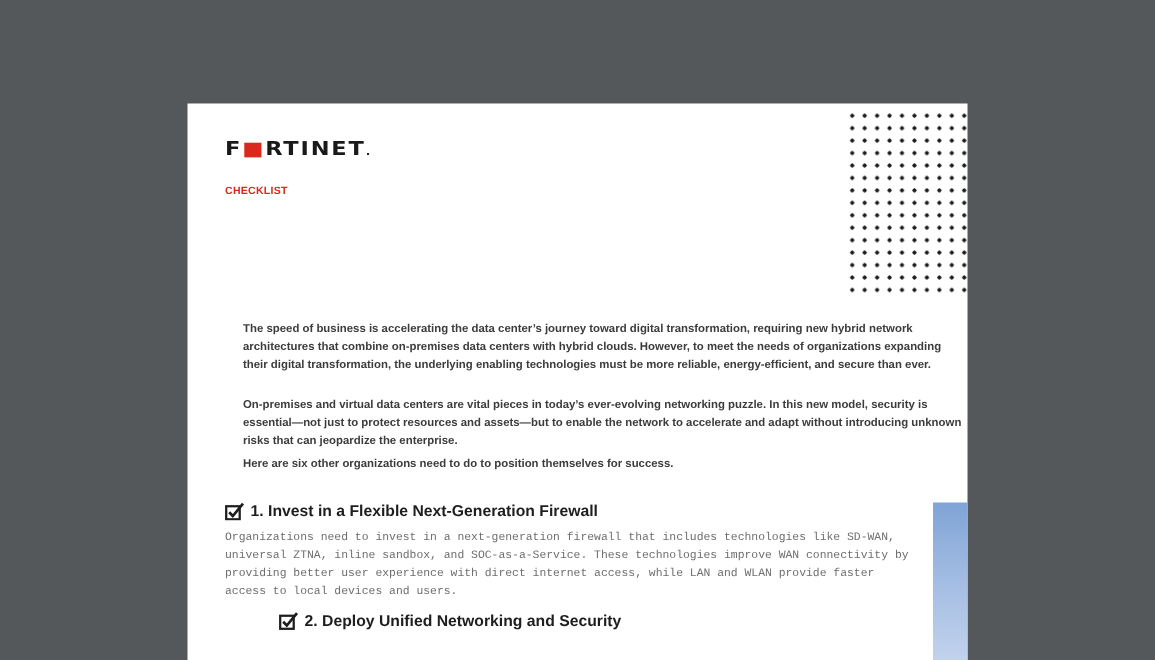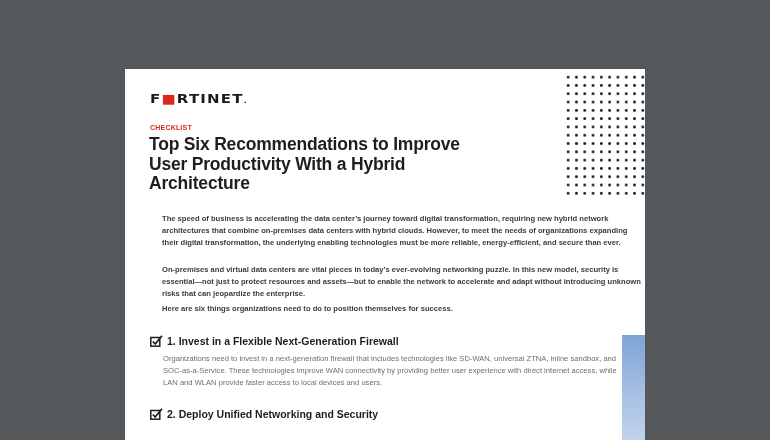--- a/index.html
+++ b/index.html
@@ -43,47 +43,46 @@
   .p1 { top:144px; }
   .p2 { top:195px; }
   .p3 { top:234px; }
   .sec-head {
     position:absolute; left:25px;
     font-size:10.5px; font-weight:bold; color:#1e1e1e;
     display:flex; align-items:center; gap:4px;
   }
   .sec-head svg { width:13px; height:12px; }
   .h1 { top:266px;text-align:center; }
-  .h2 { top:339px; }
+  .h2 { top:339px;margin-left:36px; }
   .sec-body {
-    position:absolute; left:38px; width:460px;
-    font-size:7.6px; color:#6e6e6e; line-height:12px;
+    position:absolute; left:25px; width:460px;
+    font-size:7.6px; color:#6e6e6e; line-height:12px;font-family:Liberation Mono, monospace;
   }
   .b1 { top:284px; }
   .b2 { top:358px; }
   .blue-bar {
     position:absolute; left:497px; top:266px; width:30px; height:120px;
     background:linear-gradient(180deg,#7fa4d6 0%, #a8c0e4 50%, #c9d8ef 100%);
   }
 </style>
 </head>
 <body>
 
 <div class="page">
 
   <div class="logo"><span>F</span><span class="o">■</span><span>RTINET</span><span class="dot">.</span></div>
 
   <div class="dots"></div>
 
   <div class="kicker">CHECKLIST</div>
-  <div class="title">Top Six Recommendations to Improve User Productivity With a Hybrid Architecture</div>
 
   <div class="para p1">The speed of business is accelerating the data center’s journey toward digital transformation, requiring new hybrid network architectures that combine on-premises data centers with hybrid clouds. However, to meet the needs of organizations expanding their digital transformation, the underlying enabling technologies must be more reliable, energy-efficient, and secure than ever.</div>
   <div class="para p2">On-premises and virtual data centers are vital pieces in today’s ever-evolving networking puzzle.  In this new model, security is essential—not just to protect resources and assets—but to enable the network to accelerate and adapt without introducing unknown risks that can jeopardize the enterprise.</div>
-  <div class="para p3">Here are six things organizations need to do to position themselves for success.</div>
+  <div class="para p3">Here are six other organizations need to do to position themselves for success.</div>
 
   <div class="sec-head h1">
     <svg viewBox="0 0 13 12">
       <rect x="0.8" y="2.5" width="9" height="8.7" fill="none" stroke="#1e1e1e" stroke-width="1.5"></rect>
       <path d="M2.8 6.5 L5.2 9 L12 0.8" fill="none" stroke="#1e1e1e" stroke-width="1.8"></path>
     </svg>
     <span>1. Invest in a Flexible Next-Generation Firewall</span>
   </div>
   <div class="sec-body b1">Organizations need to invest in a next-generation firewall that includes technologies like SD-WAN, universal ZTNA, inline sandbox, and SOC-as-a-Service. These technologies improve WAN connectivity by providing better user experience with direct internet access, while LAN and WLAN provide faster access to local devices and users.</div>
 

